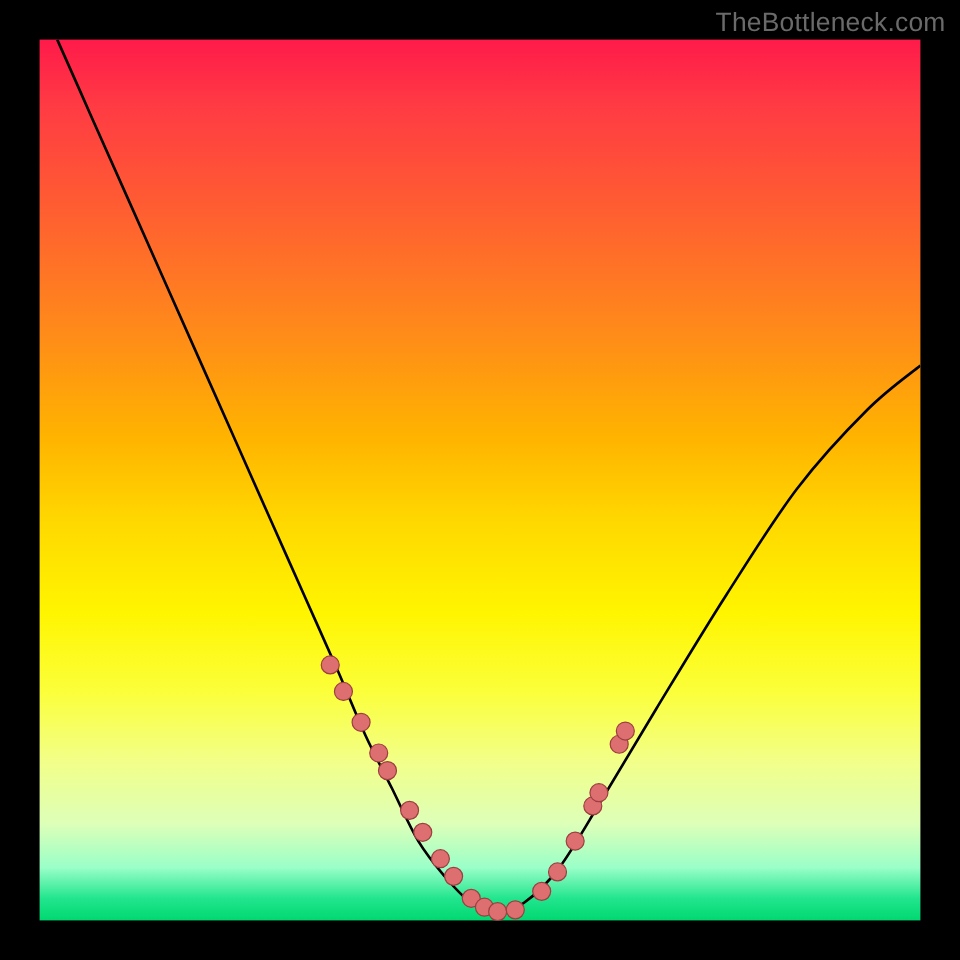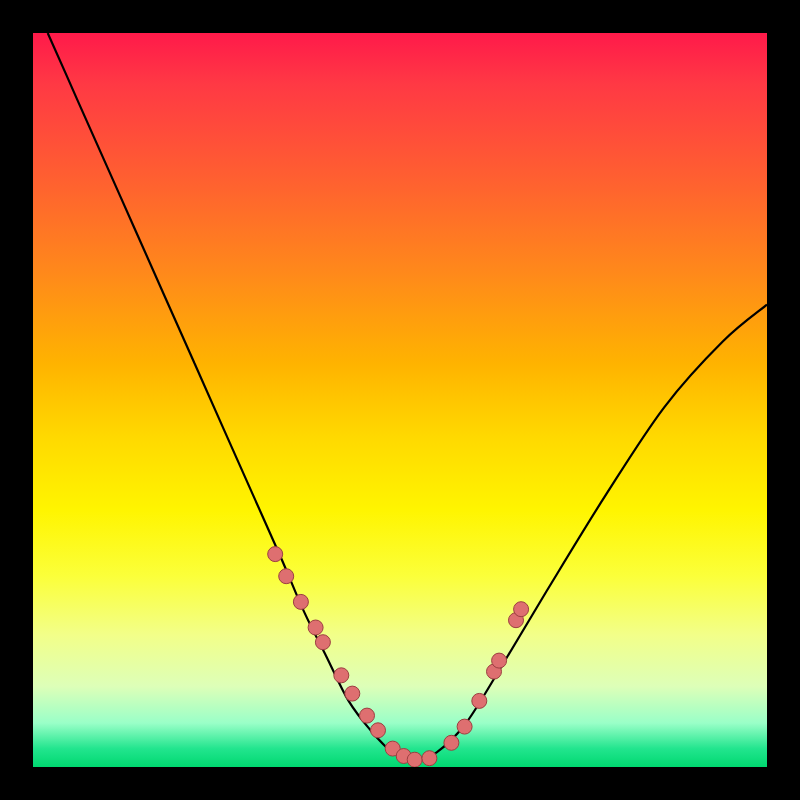--- a/index.html
+++ b/index.html
@@ -80,13 +80,14 @@
           <circle cx="418.4" cy="709.8" r="7.5" fill="#de6f70" stroke="#9c3f41" stroke-width="1"></circle>
           <circle cx="431.6" cy="693.6" r="7.5" fill="#de6f70" stroke="#9c3f41" stroke-width="1"></circle>
           <circle cx="446.3" cy="667.9" r="7.5" fill="#de6f70" stroke="#9c3f41" stroke-width="1"></circle>
           <circle cx="461.0" cy="638.6" r="7.5" fill="#de6f70" stroke="#9c3f41" stroke-width="1"></circle>
           <circle cx="466.1" cy="627.6" r="7.5" fill="#de6f70" stroke="#9c3f41" stroke-width="1"></circle>
           <circle cx="483.0" cy="587.2" r="7.5" fill="#de6f70" stroke="#9c3f41" stroke-width="1"></circle>
           <circle cx="488.1" cy="576.2" r="7.5" fill="#de6f70" stroke="#9c3f41" stroke-width="1"></circle>
         </g>
     </svg>
   </div>
+  <div class="watermark">TheBottleneck.com</div>
 </div>
 
 </body></html>

